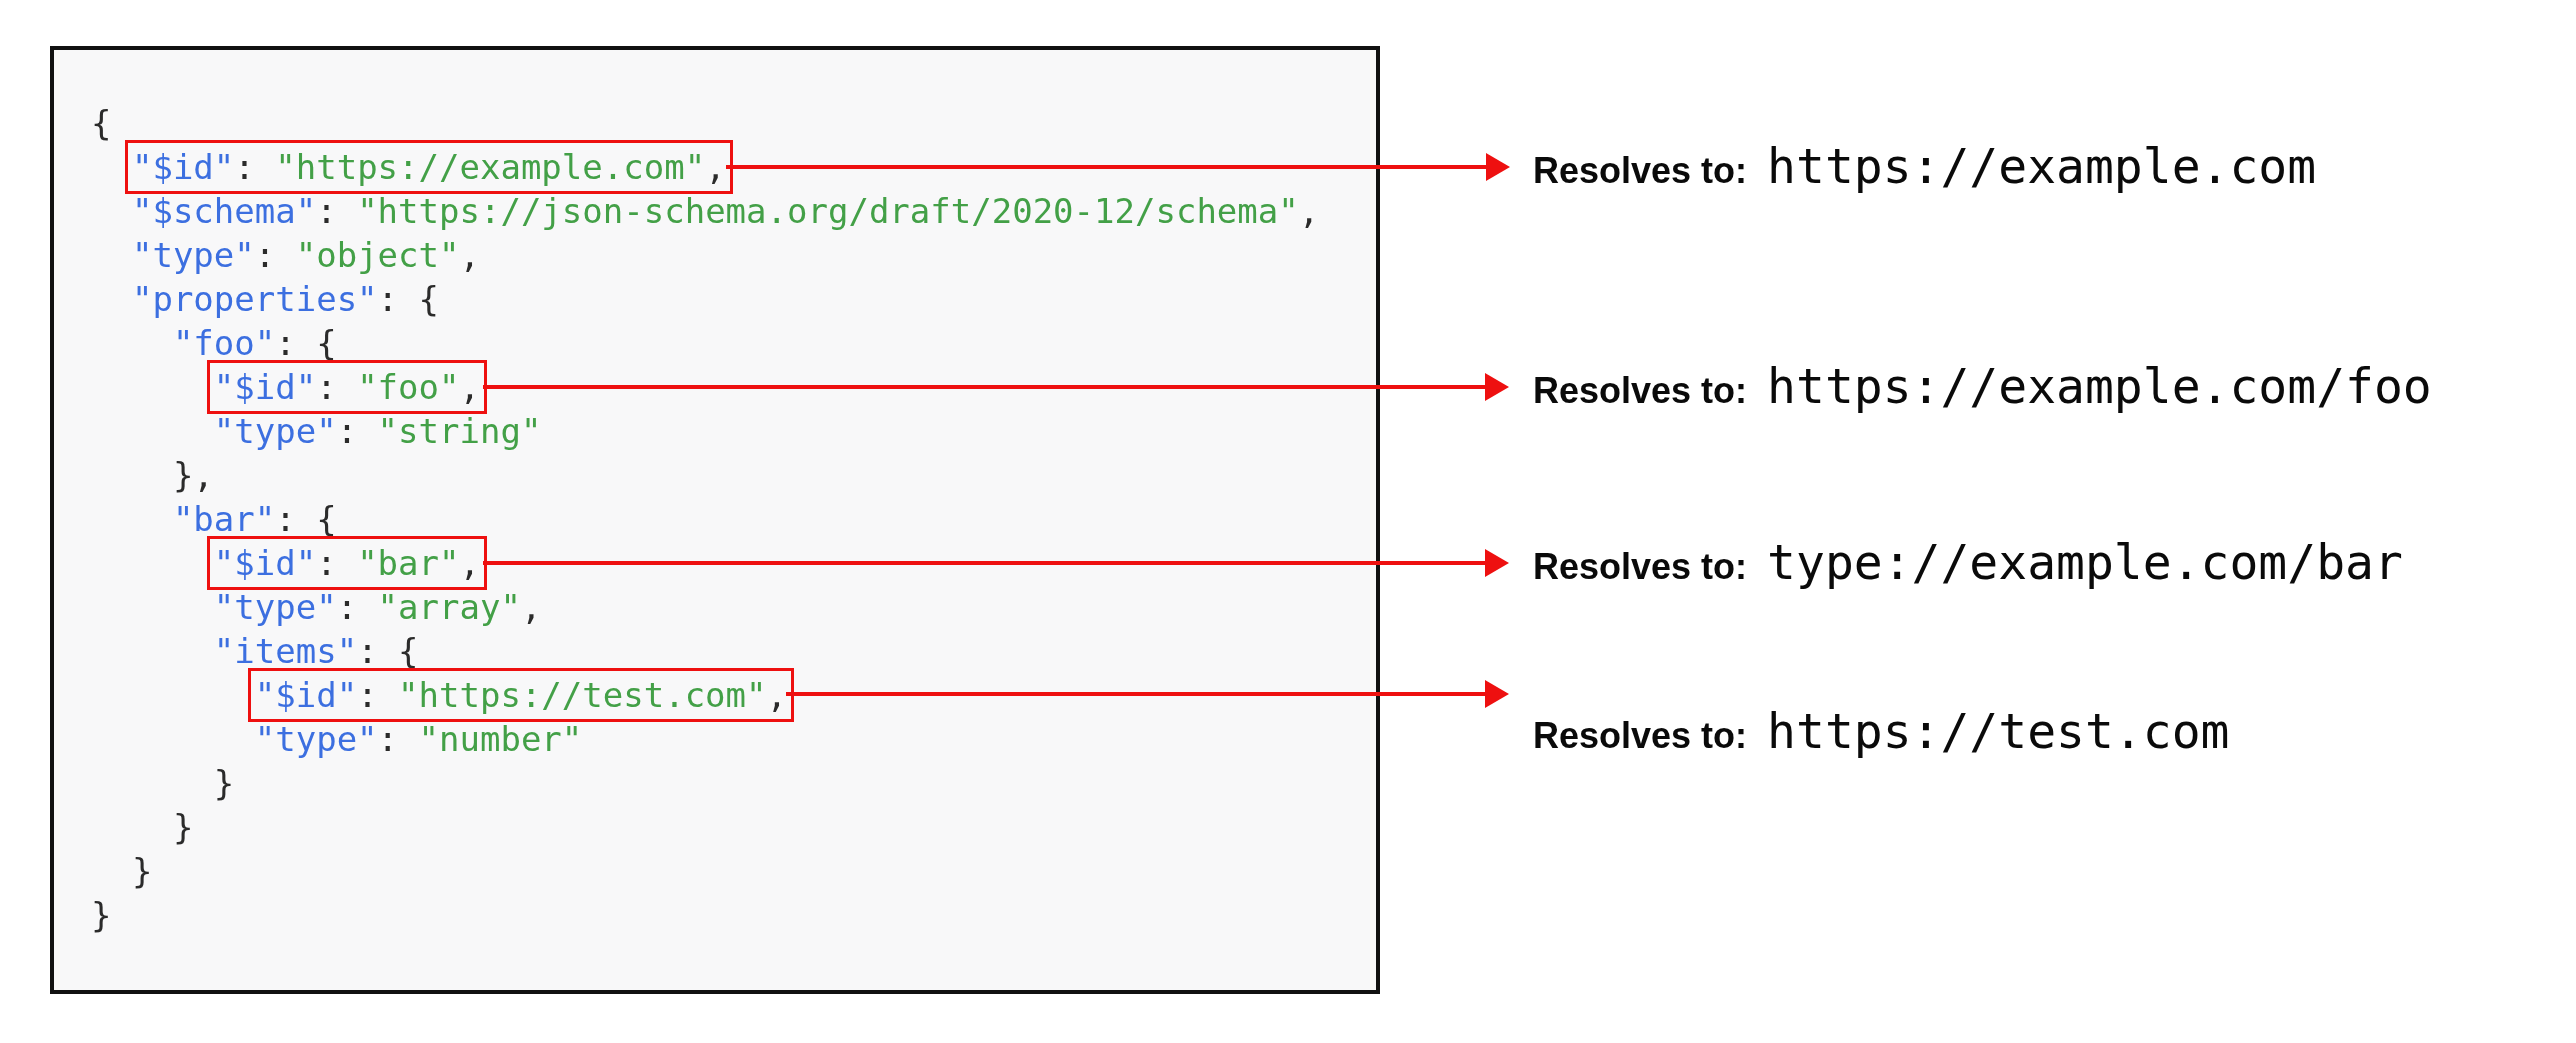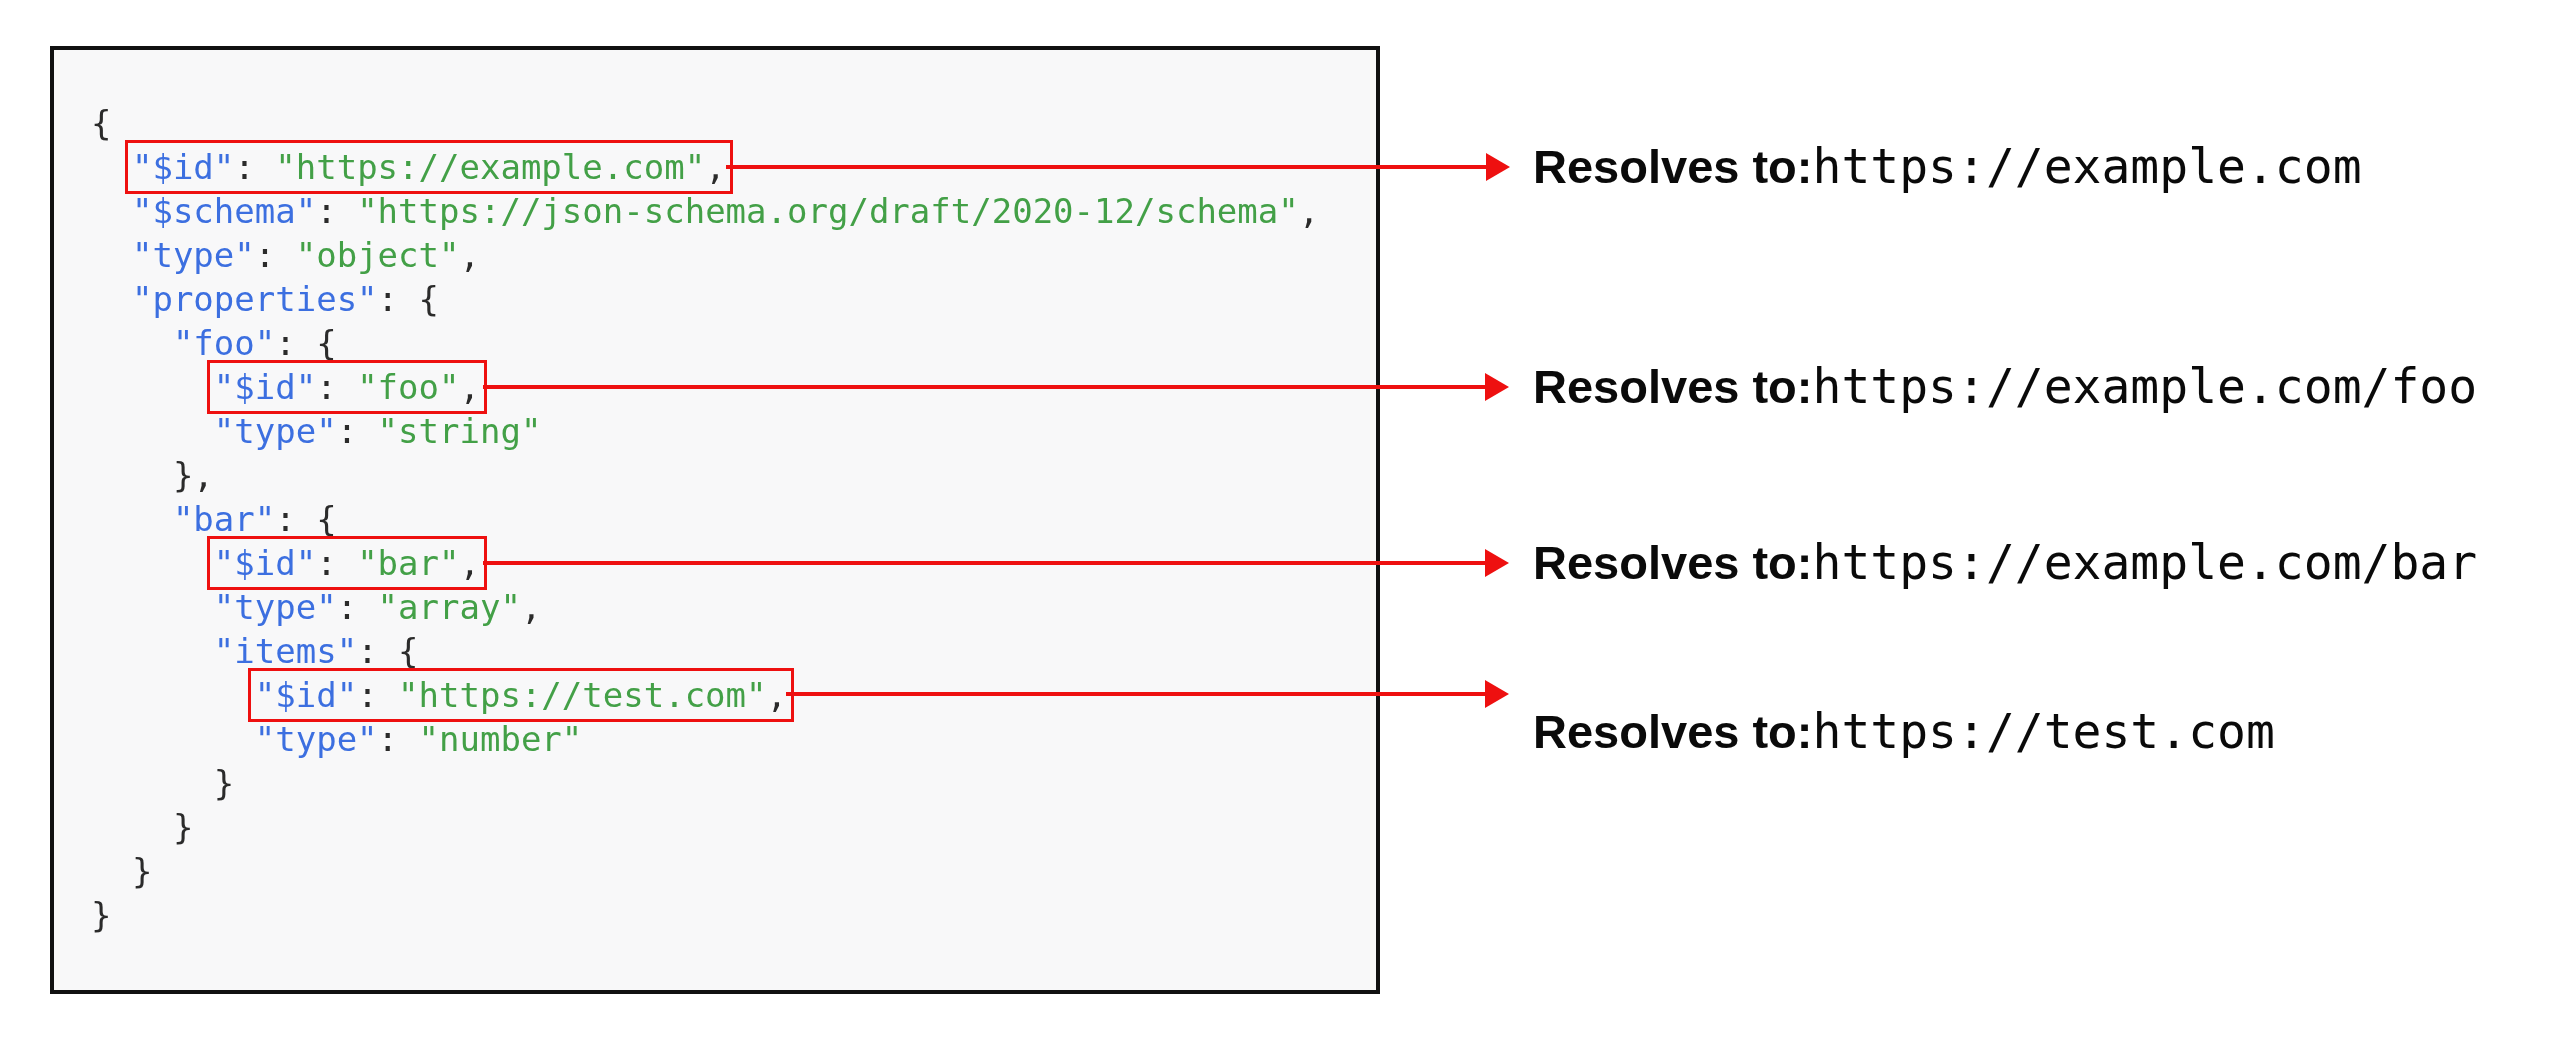--- a/index.html
+++ b/index.html
@@ -56,40 +56,40 @@
   }
   .annotation{
     position:absolute;
     left:1533px;
     transform:translateY(-52%);
     white-space:nowrap;
   }
   .resolves-label{
     font-family:"Liberation Sans",sans-serif;
     font-weight:700;
-    font-size:47px;
+    font-size:36px;
     color:var(--annot-color);
   }
   .resolved-url{
     font-family:"DejaVu Sans Mono",monospace;
     font-size:48px;
     color:var(--annot-color);
-    margin-left:0;
+    margin-left:20px;
   }
 </style>
 </head>
 <body>
 
 <div class="panel">
   <pre class="code"><div class="code-line"><span></span><span class="tok-punct">{</span></div><div class="code-line"><span>  </span><span class="id-box"><span class="tok-key">"$id"</span><span class="tok-punct">: </span><span class="tok-string">"https://example.com"</span><span class="tok-punct">,</span></span></div><div class="code-line"><span>  </span><span class="tok-key">"$schema"</span><span class="tok-punct">: </span><span class="tok-string">"https://json-schema.org/draft/2020-12/schema"</span><span class="tok-punct">,</span></div><div class="code-line"><span>  </span><span class="tok-key">"type"</span><span class="tok-punct">: </span><span class="tok-string">"object"</span><span class="tok-punct">,</span></div><div class="code-line"><span>  </span><span class="tok-key">"properties"</span><span class="tok-punct">: {</span></div><div class="code-line"><span>    </span><span class="tok-key">"foo"</span><span class="tok-punct">: {</span></div><div class="code-line"><span>      </span><span class="id-box"><span class="tok-key">"$id"</span><span class="tok-punct">: </span><span class="tok-string">"foo"</span><span class="tok-punct">,</span></span></div><div class="code-line"><span>      </span><span class="tok-key">"type"</span><span class="tok-punct">: </span><span class="tok-string">"string"</span></div><div class="code-line"><span>    </span><span class="tok-punct">},</span></div><div class="code-line"><span>    </span><span class="tok-key">"bar"</span><span class="tok-punct">: {</span></div><div class="code-line"><span>      </span><span class="id-box"><span class="tok-key">"$id"</span><span class="tok-punct">: </span><span class="tok-string">"bar"</span><span class="tok-punct">,</span></span></div><div class="code-line"><span>      </span><span class="tok-key">"type"</span><span class="tok-punct">: </span><span class="tok-string">"array"</span><span class="tok-punct">,</span></div><div class="code-line"><span>      </span><span class="tok-key">"items"</span><span class="tok-punct">: {</span></div><div class="code-line"><span>        </span><span class="id-box"><span class="tok-key">"$id"</span><span class="tok-punct">: </span><span class="tok-string">"https://test.com"</span><span class="tok-punct">,</span></span></div><div class="code-line"><span>        </span><span class="tok-key">"type"</span><span class="tok-punct">: </span><span class="tok-string">"number"</span></div><div class="code-line"><span>      </span><span class="tok-punct">}</span></div><div class="code-line"><span>    </span><span class="tok-punct">}</span></div><div class="code-line"><span>  </span><span class="tok-punct">}</span></div><div class="code-line"><span></span><span class="tok-punct">}</span></div></pre>
 </div>
 <div id="annotation-layer">
     <div class="annotation" style="top: 167px;"><span class="resolves-label">Resolves to:</span><span class="resolved-url">https://example.com</span></div>
     <div class="annotation" style="top: 387px; text-align: right;"><span class="resolves-label">Resolves to:</span><span class="resolved-url">https://example.com/foo</span></div>
-    <div class="annotation" style="top: 563px;"><span class="resolves-label">Resolves to:</span><span class="resolved-url">https://example.com/bar</span></div>
+    <div class="annotation" style="top: 563px;"><span class="resolves-label">Resolves to:</span><span class="resolved-url">type://example.com/bar</span></div>
     <div class="annotation" style="top: 732px;"><span class="resolves-label">Resolves to:</span><span class="resolved-url">https://test.com</span></div>
   </div>
 
 <div class="arrow" style="left: 726px; top: 153px; width: 784px;">
     <div class="arrow-line"></div>
     <div class="arrow-head"></div>
   </div>
 <div class="arrow" style="left: 483px; top: 373px; width: 1026px;">
     <div class="arrow-line"></div>
     <div class="arrow-head"></div>

